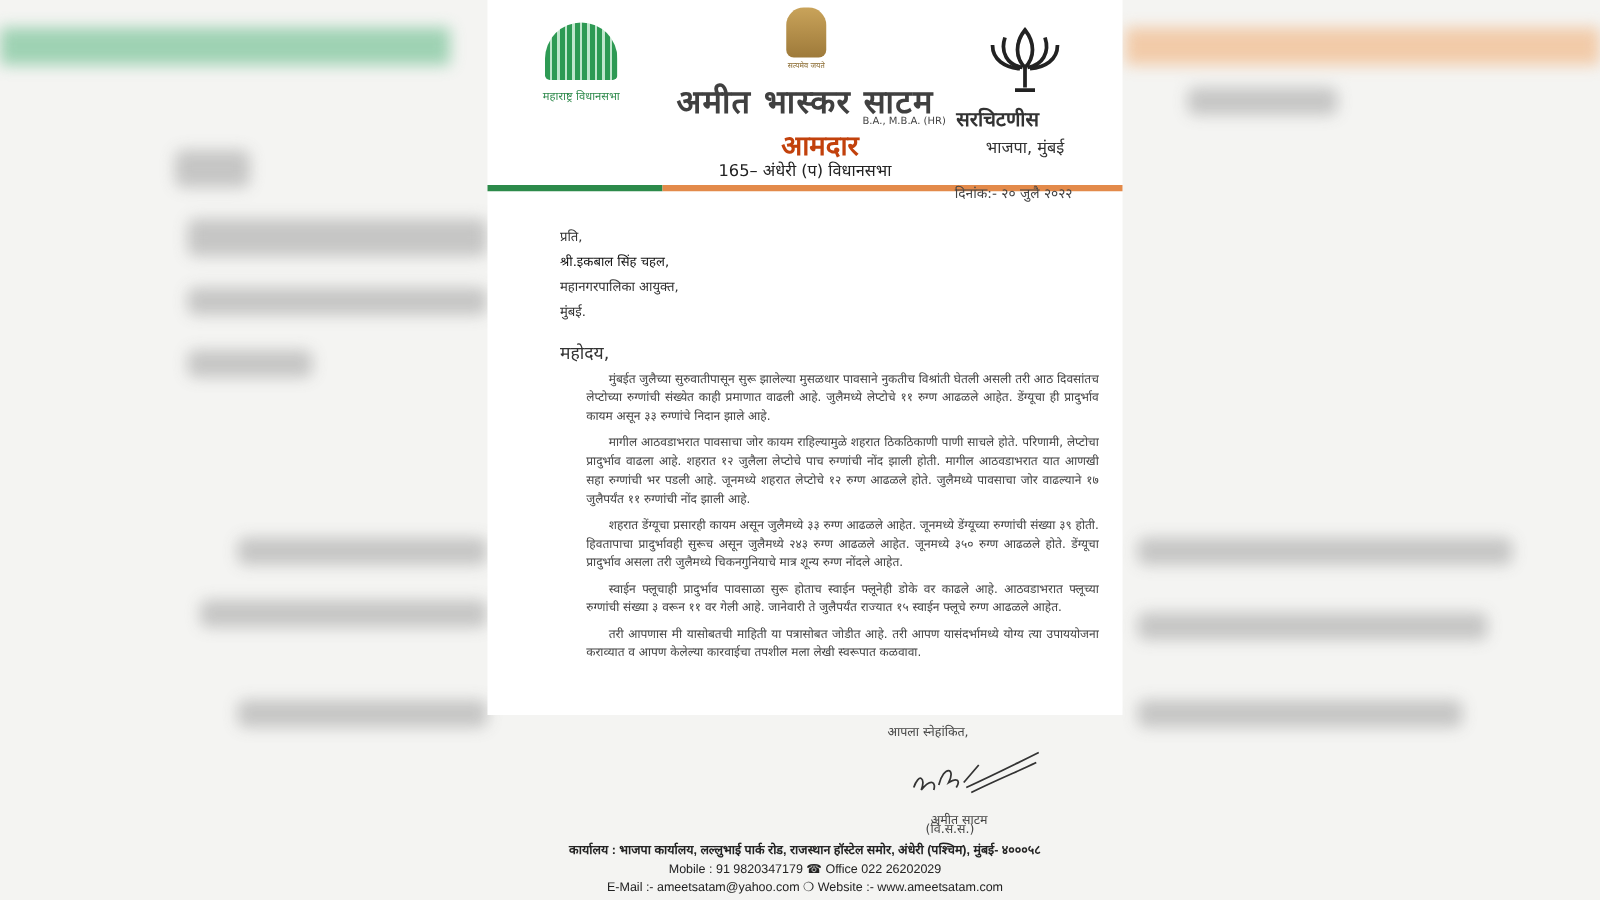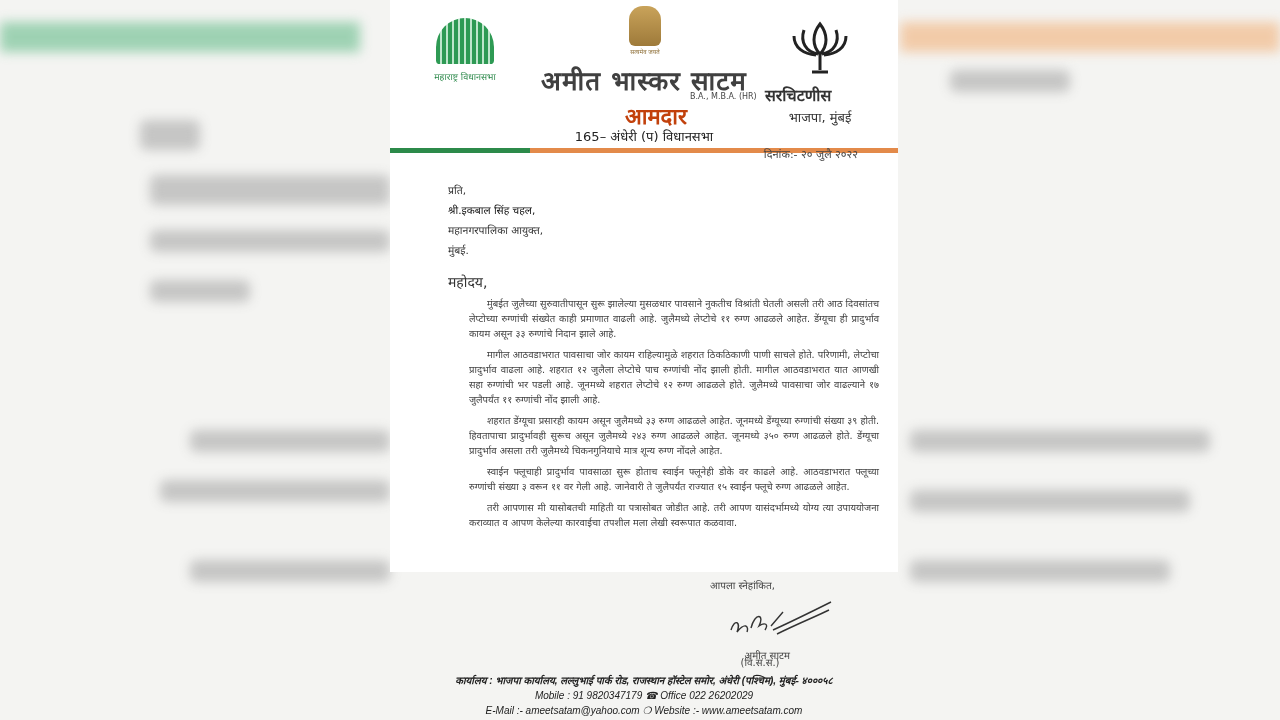--- a/index.html
+++ b/index.html
@@ -31,21 +31,21 @@
   .date{position:absolute;right:40px;top:146px;font-size:11px;color:#444;}
   .addr{position:absolute;left:58px;top:180px;font-size:10.5px;line-height:20px;color:#333;}
   .addr b{font-weight:normal;color:#111;}
   .salute{position:absolute;left:58px;top:272px;font-size:14px;}
   .body{position:absolute;left:58px;top:296px;width:410px;font-size:9.6px;line-height:15px;color:#444;text-align:justify;margin-left:21px;}
   .body p{margin:0 0 6px 0;text-indent:18px;}
   .closing{position:absolute;left:320px;top:578px;font-size:10px;color:#444;}
   .sig{position:absolute;left:335px;top:592px;width:110px;height:48px;}
   .signame{position:absolute;left:340px;top:648px;font-size:10px;color:#444;text-align:right;width:60px;}
   .sigdeg{position:absolute;left:340px;top:655px;font-size:10px;color:#444;text-align:center;width:60px;}
-  .footer{position:absolute;left:0;width:508px;top:673px;text-align:center;font-size:10px;color:#222;line-height:15px;font-family:"Liberation Sans",sans-serif;font-style:italic;}
+  .footer{position:absolute;left:0;width:508px;top:673px;text-align:center;font-size:10px;color:#222;line-height:15px;font-family:"Liberation Sans",sans-serif;}
   .footer .f1{font-weight:bold;}
 </style>
 </head>
 <body>
 
 <div class="bg">
   <div class="band-g"></div>
   <div class="band-o"></div>
   <div class="blk" style="left:140px;top:120px;width:60px;height:30px"></div>
   <div class="blk" style="left:150px;top:175px;width:240px;height:30px"></div>

